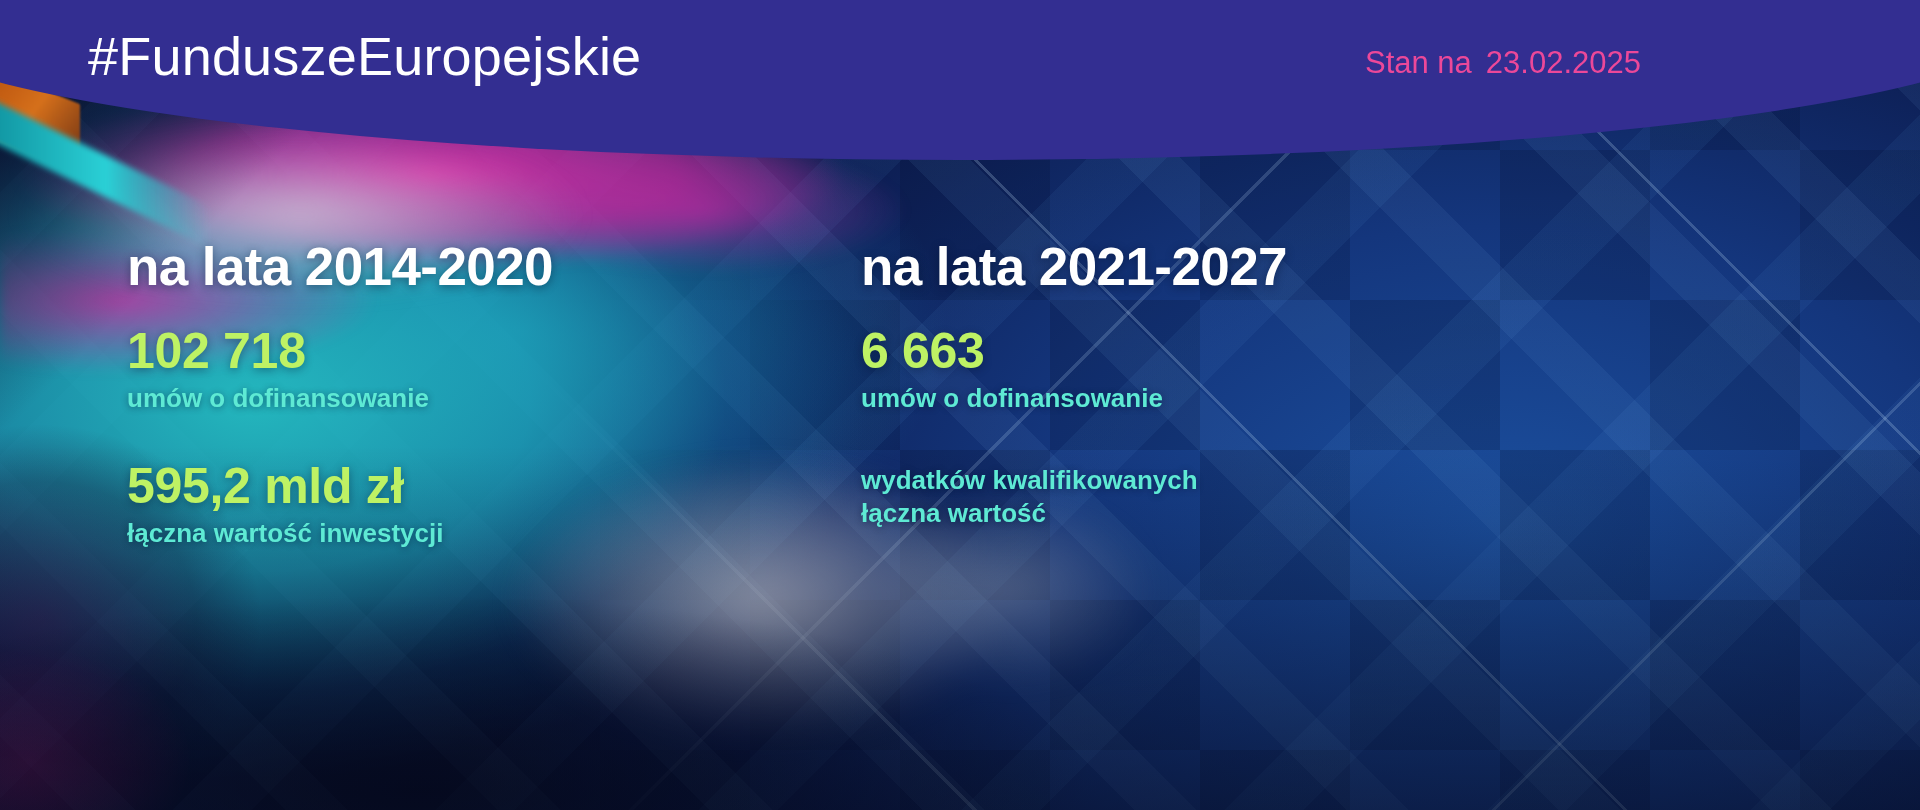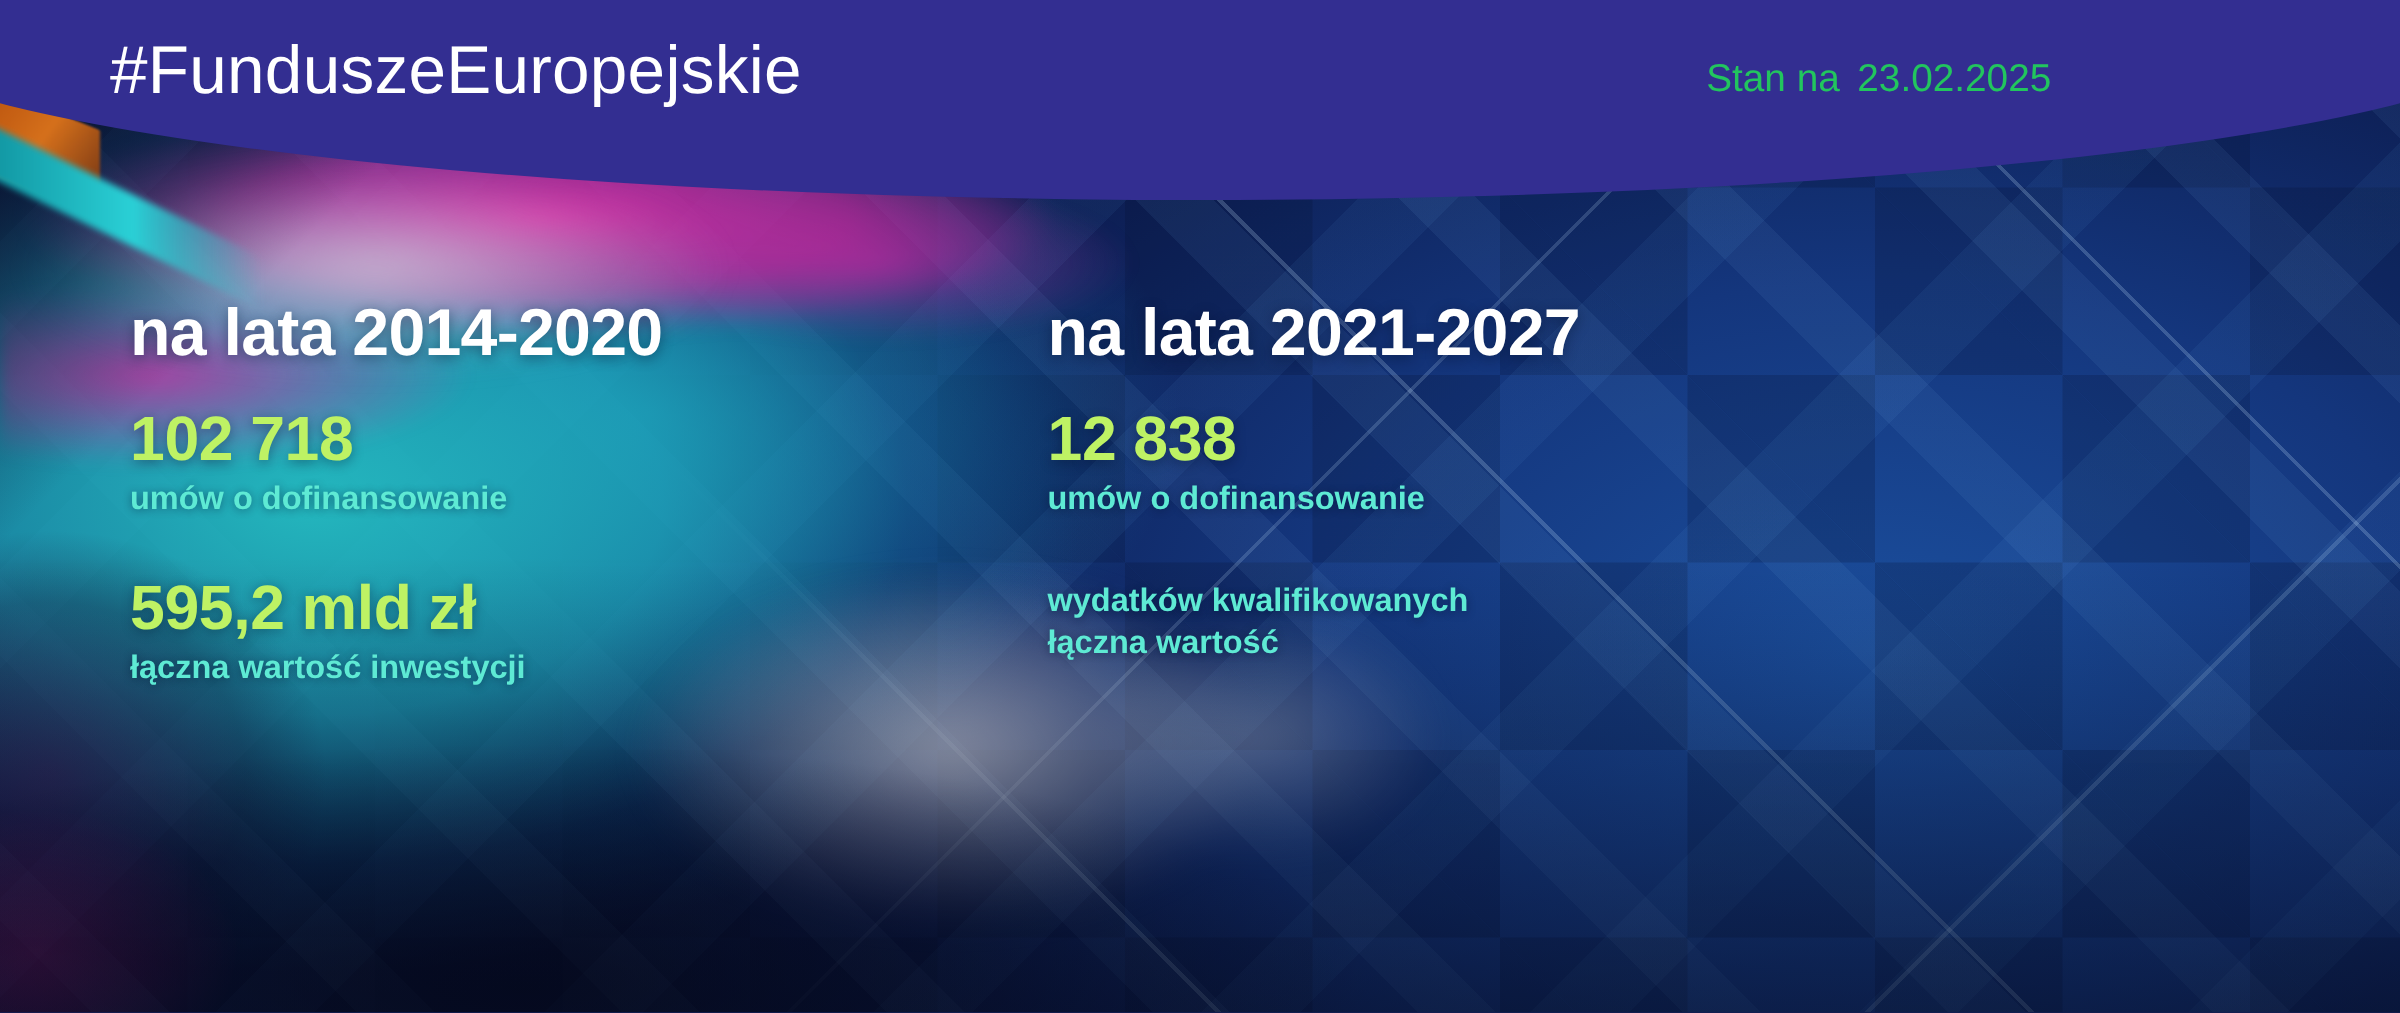--- a/index.html
+++ b/index.html
@@ -174,30 +174,31 @@
     font-stretch: condensed;
     white-space: nowrap;
   }
 
   .date-line {
     position: absolute;
     right: 68px;
     top: 45px;
     font-size: 31px;
     font-weight: 400;
-    color: #22c55e;
+    color: #ec4899;
     white-space: nowrap;
   }
   .date-line .date-label { margin-right: 14px; }
 
   
   .columns {
     position: absolute;
     inset: 0;
     z-index: 7;
+    margin-left: 23px;
   }
 
   .col { position: absolute; top: 0; }
   .col-left  { left: 104px; }
   .col-right { left: 838px; }
 
   .col-heading {
     position: absolute;
     top: 236px;
     font-size: 53px;
@@ -276,21 +277,21 @@
         <div class="stat-label">
           <span>łączna wartość inwestycji</span>
         </div>
       </div>
     </div>
 
     <div class="col col-right">
       <div class="col-heading">na lata 2021-2027</div>
 
       <div class="stat stat-1">
-        <div class="stat-value">12 838</div>
+        <div class="stat-value">6 663</div>
         <div class="stat-label">
           <span>umów o dofinansowanie</span>
         </div>
       </div>
 
       <div class="stat stat-2">
         <div class="stat-label">
           <span>wydatków kwalifikowanych</span>
           <span>łączna wartość</span>
         </div>

